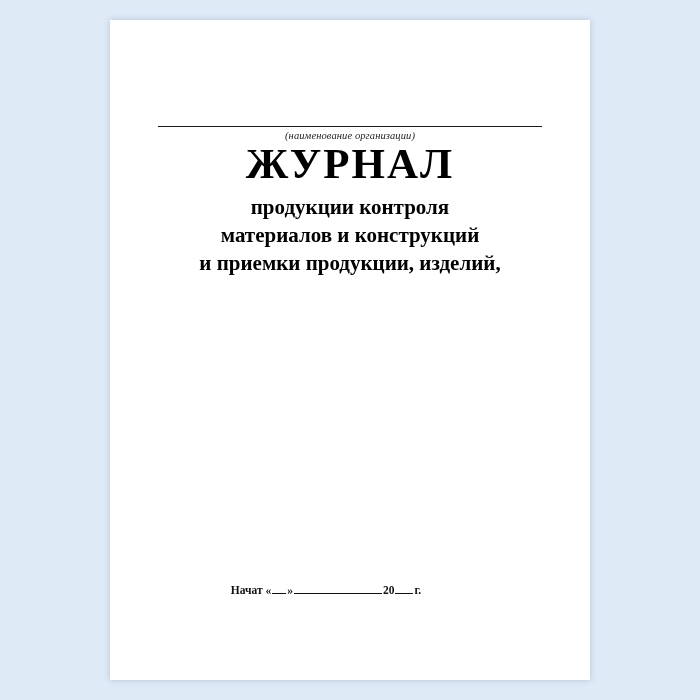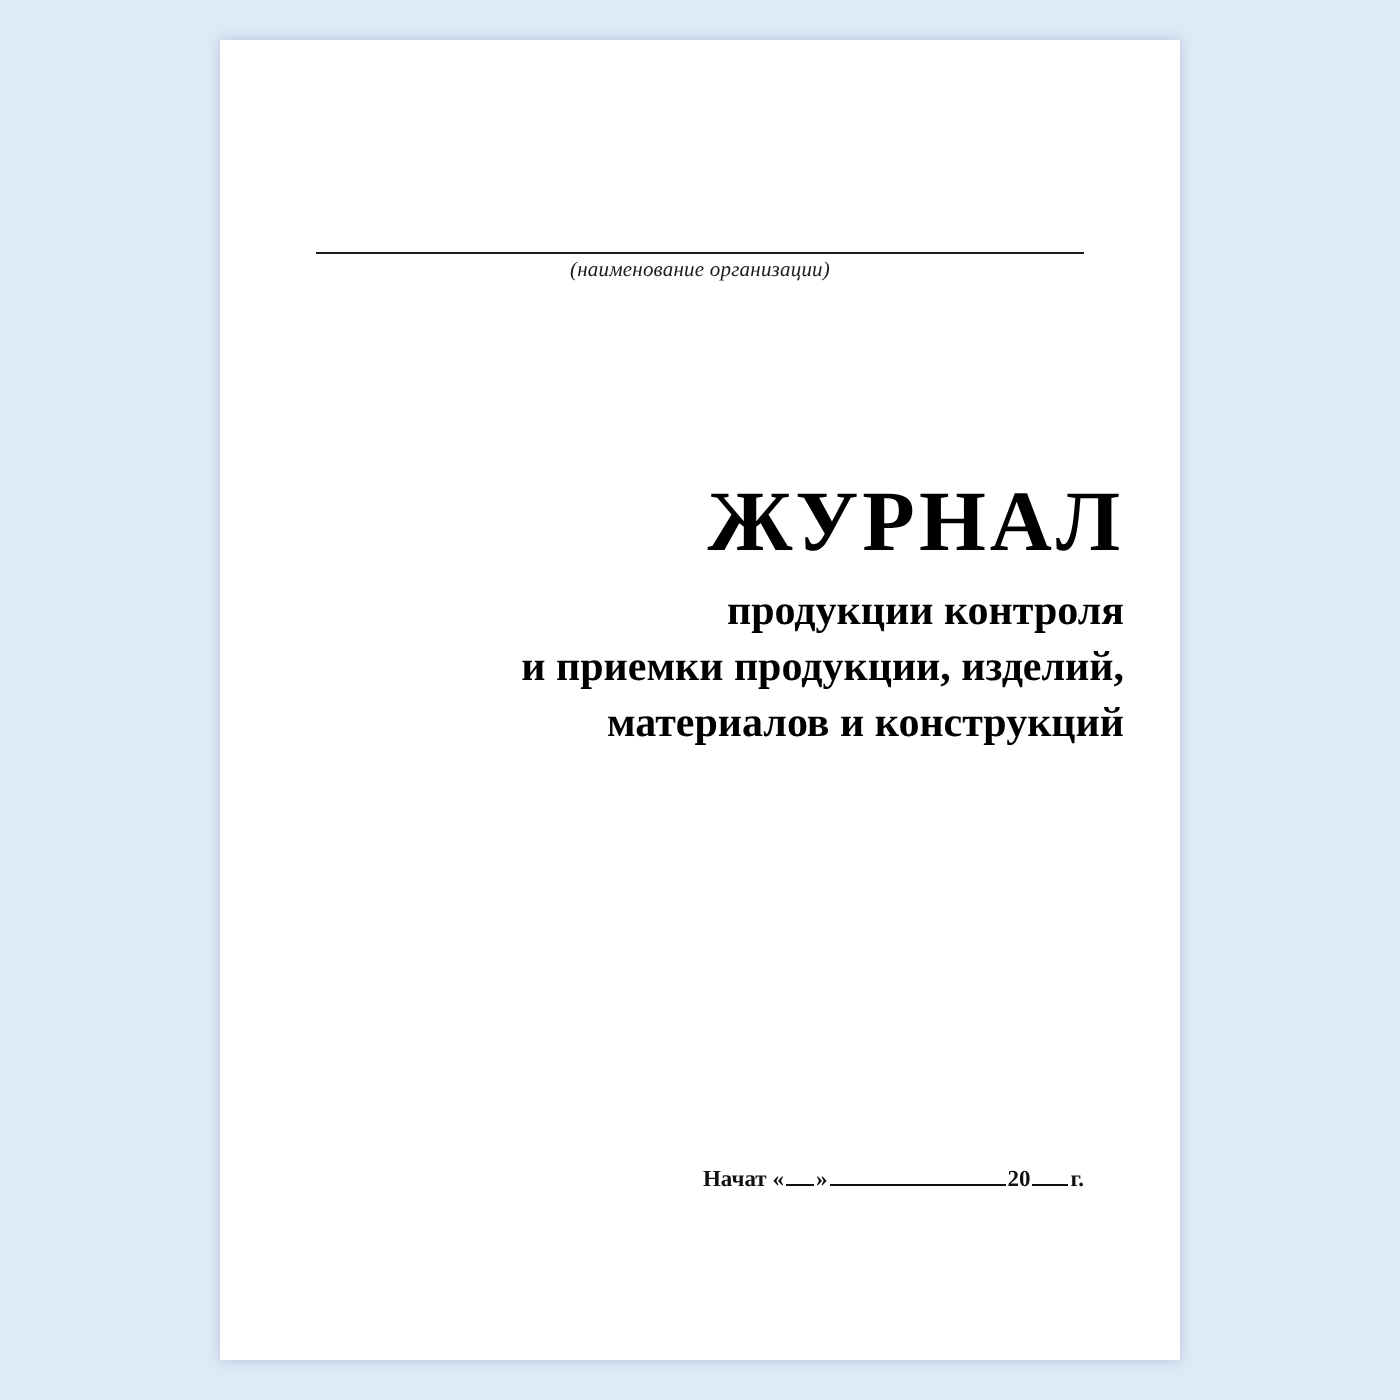--- a/index.html
+++ b/index.html
@@ -41,23 +41,22 @@
     width: 100%;
   }
   .org-caption {
     font-size: 10.5px;
     font-style: italic;
     color: #1c1c1c;
     margin-top: 3px;
     letter-spacing: 0.1px;
   }
   .title-block {
-    margin-top: 98px;
     padding: 0 28px;
-    text-align: right;
+    text-align: center;
     color: #000;
   }
   .title-main {
     font-size: 43px;
     font-weight: bold;
     letter-spacing: 2px;
     line-height: 1.05;
   }
   .title-sub {
     font-size: 21px;
@@ -66,21 +65,21 @@
     margin-top: 8px;
   }
   .title-sub div {
     white-space: nowrap;
   }
   .spacer {
     flex: 1 1 auto;
   }
   .dates-block {
     padding: 0 48px 0 0;
-    text-align: right;
+    text-align: center;
     margin-bottom: 70px;
   }
   .date-row {
     font-size: 11.5px;
     font-weight: bold;
     color: #111;
     margin-bottom: 14px;
     white-space: nowrap;
   }
   .date-row .gap {
@@ -114,22 +113,22 @@
 
     <div class="org-block">
       <div class="org-line"></div>
       <div class="org-caption">(наименование организации)</div>
     </div>
 
     <div class="title-block">
       <div class="title-main">ЖУРНАЛ</div>
       <div class="title-sub">
         <div>продукции контроля</div>
+        <div>материалов и конструкций</div>
         <div>и приемки продукции, изделий,</div>
-        <div>материалов и конструкций</div>
       </div>
     </div>
 
     <div class="spacer"></div>
 
     <div class="dates-block">
       <div class="date-row">
         <span>Начат</span>
         <span>«</span><span class="gap-tiny"></span><span>»</span><span class="gap"></span><span>20</span><span class="gap-small"></span><span>г.</span>
       </div>

